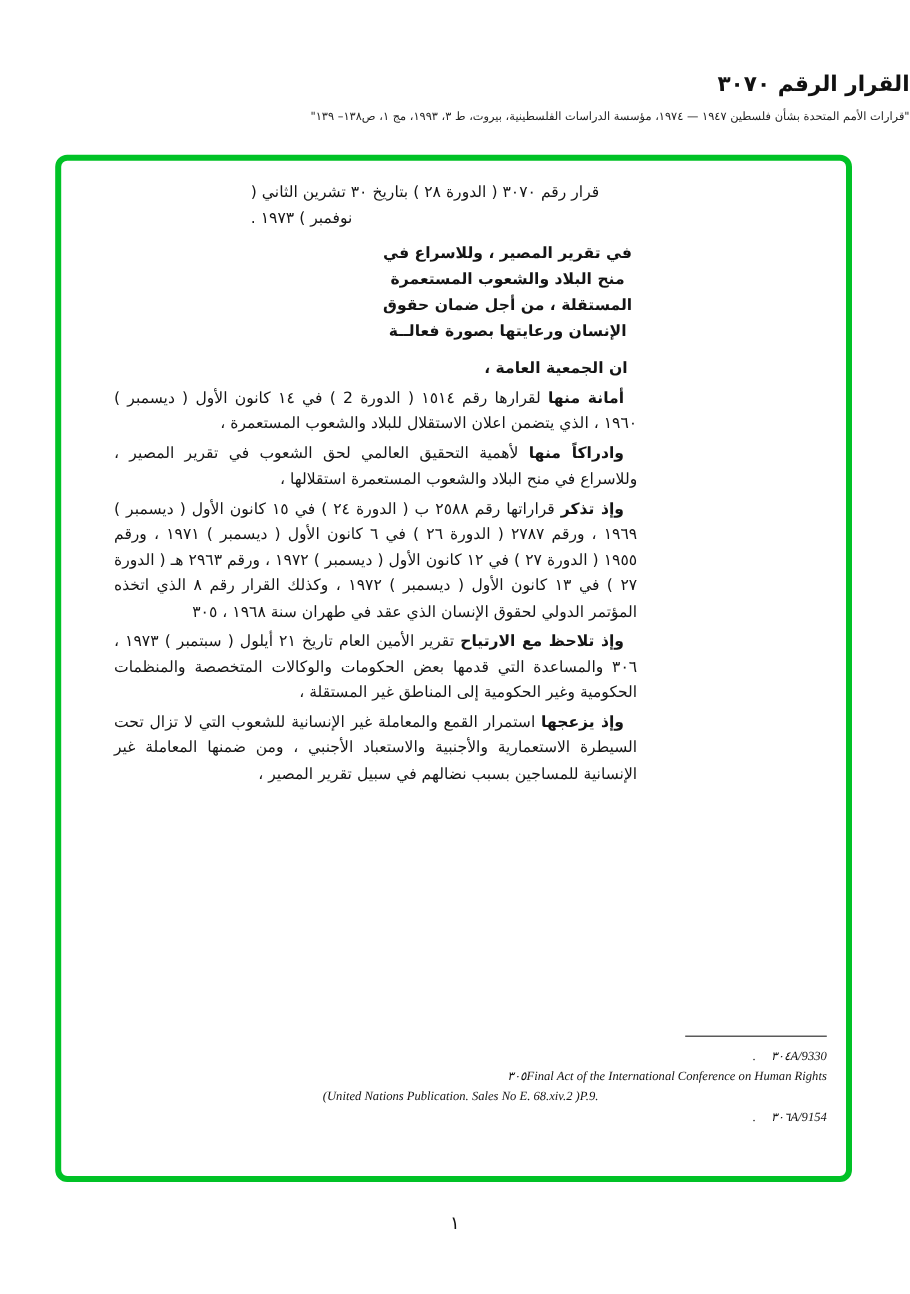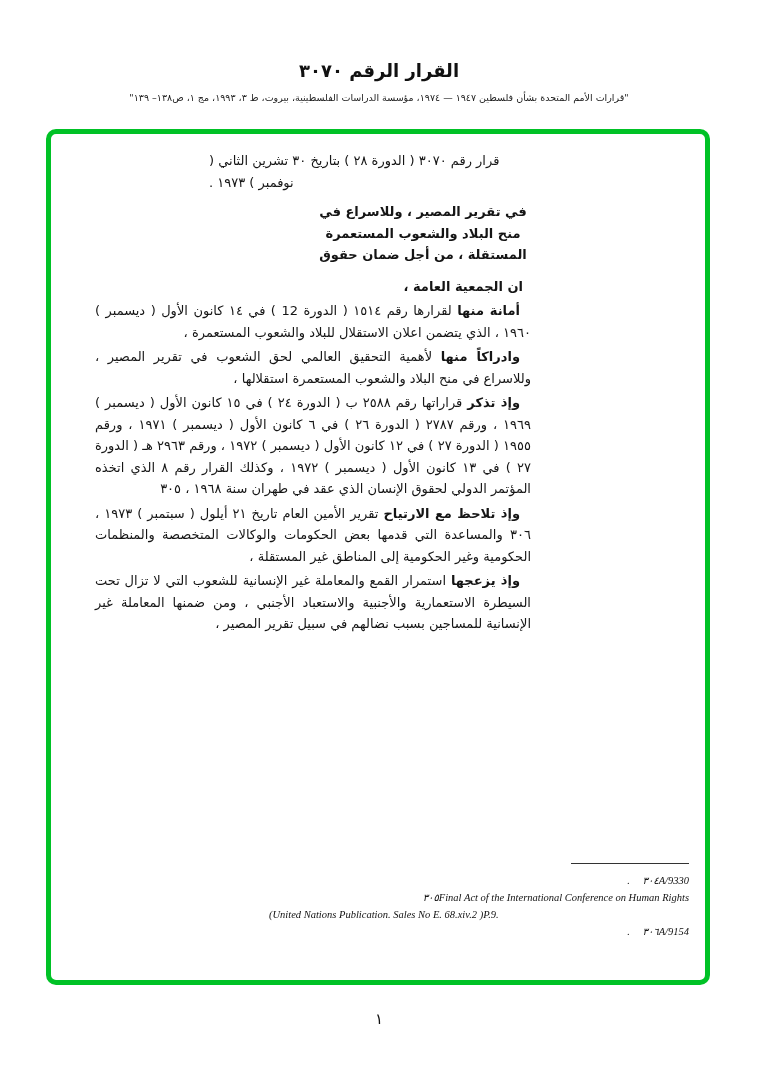--- a/index.html
+++ b/index.html
@@ -14,21 +14,20 @@
     color: #1a1a1a;
     overflow: hidden;
   }
 
   
   .doc-header {
     position: absolute;
     top: 60px;
     left: 0;
     right: 0;
-    text-align: center;
     direction: rtl;
   }
   .doc-title {
     font-size: 18px;
     font-weight: bold;
     color: #111111;
   }
   .doc-source {
     margin-top: 11px;
     font-size: 9.5px;
@@ -134,25 +133,26 @@
   <div class="green-box">
 
     <div class="text-col">
 
       <p class="intro">قرار رقم ٣٠٧٠ ( الدورة ٢٨ ) بتاريخ ٣٠ تشرين الثاني ( نوفمبر ) ١٩٧٣ .</p>
 
       <div class="heading">
         <div class="h-line">في تقرير المصير ، وللاسراع في</div>
         <div class="h-line">منح البلاد والشعوب المستعمرة</div>
         <div class="h-line">المستقلة ، من أجل ضمان حقوق</div>
+        <div class="h-line">الإنسان ورعايتها بصورة فعالــة</div>
       </div>
 
       <p class="para para-opening"><b>ان الجمعية العامة ،</b><span></span></p>
 
-      <p class="para"><b>أمانة منها</b><span> لقرارها رقم ١٥١٤ ( الدورة 12 ) في ١٤ كانون الأول ( ديسمبر ) ١٩٦٠ ، الذي يتضمن اعلان الاستقلال للبلاد والشعوب المستعمرة ،</span></p>
+      <p class="para"><b>أمانة منها</b><span> لقرارها رقم ١٥١٤ ( الدورة 2 ) في ١٤ كانون الأول ( ديسمبر ) ١٩٦٠ ، الذي يتضمن اعلان الاستقلال للبلاد والشعوب المستعمرة ،</span></p>
 
       <p class="para"><b>وادراكاً منها</b><span> لأهمية التحقيق العالمي لحق الشعوب في تقرير المصير ، وللاسراع في منح البلاد والشعوب المستعمرة استقلالها ،</span></p>
 
 
       <p class="para"><b>وإذ تذكر</b><span> قراراتها رقم ٢٥٨٨ ب ( الدورة ٢٤ ) في ١٥ كانون الأول ( ديسمبر ) ١٩٦٩ ، ورقم ٢٧٨٧ ( الدورة ٢٦ ) في ٦ كانون الأول ( ديسمبر ) ١٩٧١ ، ورقم ١٩٥٥ ( الدورة ٢٧ ) في ١٢ كانون الأول ( ديسمبر ) ١٩٧٢ ، ورقم ٢٩٦٣ هـ ( الدورة ٢٧ ) في ١٣ كانون الأول ( ديسمبر ) ١٩٧٢ ، وكذلك القرار رقم ٨ الذي اتخذه المؤتمر الدولي لحقوق الإنسان الذي عقد في طهران سنة ١٩٦٨ ، ٣٠٥</span></p>
 
       <p class="para"><b>وإذ تلاحظ مع الارتياح</b><span> تقرير الأمين العام تاريخ ٢١ أيلول ( سبتمبر ) ١٩٧٣ ، ٣٠٦ والمساعدة التي قدمها بعض الحكومات والوكالات المتخصصة والمنظمات الحكومية وغير الحكومية إلى المناطق غير المستقلة ،</span></p>
 
       <p class="para"><b>وإذ يزعجها</b><span> استمرار القمع والمعاملة غير الإنسانية للشعوب التي لا تزال تحت السيطرة الاستعمارية والأجنبية والاستعباد الأجنبي ، ومن ضمنها المعاملة غير الإنسانية للمساجين بسبب نضالهم في سبيل تقرير المصير ،</span></p>
 

